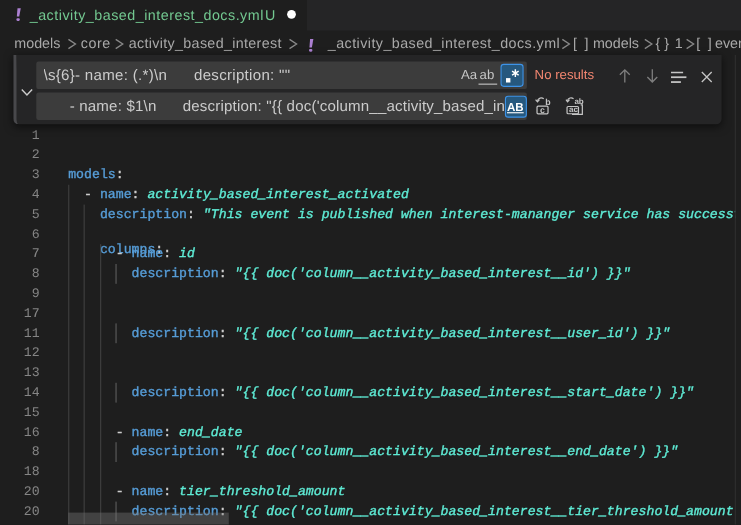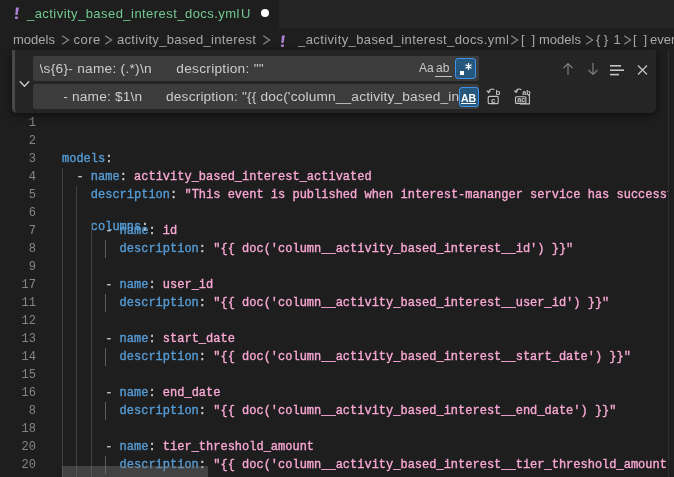--- a/index.html
+++ b/index.html
@@ -21,21 +21,21 @@
   .ls4 { letter-spacing:0.4px; }
   .lsb { letter-spacing:1.2px; }
   
   #editor { left:0; top:50px; width:674px; height:427px; background:#1e1e1e; }
   #code { left:0; top:0; width:669px; height:427px; overflow:hidden; }
   .ln { position:absolute; left:0; width:36px; text-align:right; color:#858585;
         font-family:"Liberation Mono", monospace; font-size:12px; height:18px; line-height:18px; }
   .cl { position:absolute; left:62px; height:18px; line-height:18px; white-space:pre;
         font-family:"Liberation Mono", monospace; font-size:12px; color:#cccccc; -webkit-text-stroke:0.35px currentColor; }
   .k { color:#569cd6; }
-  .s { color:#f9a8d4; }
+  .s { color:#5eead4;font-style:italic; }
   .n { color:#b5cea8; }
   .guide { position:absolute; width:1px; background:#404040; }
   .guide6 { position:absolute; width:1px; background:#5e5e5e; }
   #hscroll { left:62px; top:416px; width:146px; height:11px; background:rgba(121,121,121,0.40); }
   #ruler { left:668px; top:0; width:1px; height:427px; background:#2e2e2e; }
   
   #widget { left:12px; top:50px; width:644px; height:63px; background:#252526;
             border-left:3px solid #48484b; border-radius:0 0 5px 5px;
             box-shadow:0 2px 8px rgba(0,0,0,0.55); }
 </style>
@@ -102,27 +102,25 @@
       <div class="cl" style="top: 136px;">    <span class="k">description</span>: <span class="s">"This event is published when interest-mananger service has successfully"</span></div>
       <div class="ln" style="top: 154px;">6</div>
       <div class="cl" style="top: 168px;">    <span class="k">columns</span>:</div>
       <div class="ln" style="top: 172px;">7</div>
       <div class="cl" style="top: 172px; text-align: right;">      - <span class="k">name</span>: <span class="s">id</span></div>
       <div class="ln" style="top: 190px;">8</div>
       <div class="cl" style="top: 190px;">        <span class="k">description</span>: <span class="s">"{{ doc('column__activity_based_interest__id') }}"</span></div>
       <div class="ln" style="top: 208px;">9</div>
       <div class="cl" style="top: 208px;"></div>
       <div class="ln" style="top: 226px;">17</div>
-      <div class="cl" style="top: 226px;">      - <span class="k">name</span>: <span class="s">user_id</span></div>
       <div class="ln" style="top: 244px;">11</div>
       <div class="cl" style="top: 244px;">        <span class="k">description</span>: <span class="s">"{{ doc('column__activity_based_interest__user_id') }}"</span></div>
       <div class="ln" style="top: 262px;">12</div>
       <div class="cl" style="top: 262px;"></div>
       <div class="ln" style="top: 280px;">13</div>
-      <div class="cl" style="top: 280px;">      - <span class="k">name</span>: <span class="s">start_date</span></div>
       <div class="ln" style="top: 298px;">14</div>
       <div class="cl" style="top: 298px;">        <span class="k">description</span>: <span class="s">"{{ doc('column__activity_based_interest__start_date') }}"</span></div>
       <div class="ln" style="top: 316px;">15</div>
       <div class="cl" style="top: 316px;"></div>
       <div class="ln" style="top: 334px;">16</div>
       <div class="cl" style="top: 334px;">      - <span class="k">name</span>: <span class="s">end_date</span></div>
       <div class="ln" style="top: 352px;">8</div>
       <div class="cl" style="top: 352px;">        <span class="k">description</span>: <span class="s">"{{ doc('column__activity_based_interest__end_date') }}"</span></div>
       <div class="ln" style="top: 370px;">18</div>
       <div class="cl" style="top: 370px;"></div>
@@ -153,20 +151,21 @@
     <div class="abs" style="left: 24.5px; top: 6px; width: 375px; height: 25px; line-height: 25px; font-size: 13.7px; letter-spacing: 0.27px; color: rgb(204, 204, 204); white-space: pre; overflow: hidden;">\s{6}- name: (.*)\n&nbsp;&nbsp;&nbsp;&nbsp;&nbsp;&nbsp;description: ""</div>
     <div class="abs" style="left: 404px; top: 6px; height: 25px; line-height: 25px; font-size: 12px; color: rgb(197, 197, 197);">Aa</div>
     <div class="abs" style="left: 421px; top: 6px; height: 25px; line-height: 25px; font-size: 12px; color: rgb(197, 197, 197);">ab</div>
     <div class="abs" style="left: 420px; top: 25.5px; width: 16.5px; height: 1px; background: rgb(197, 197, 197);"></div>
     <div class="abs" style="left: 440px; top: 8px; width: 21px; height: 21px; background: rgb(38, 88, 126); border: 1px solid rgb(61, 147, 232); border-radius: 3px;">
       <svg style="display:block; margin:3px auto 0;" width="14" height="14" viewBox="0 0 14 14">
         <rect x="1" y="9" width="4" height="4" fill="#ffffff"></rect>
         <path d="M9.5 1 L9.5 8 M6.5 2.7 L12.5 6.2 M12.5 2.7 L6.5 6.2" stroke="#ffffff" stroke-width="1.3" fill="none"></path>
       </svg>
     </div>
+    <div class="abs" style="left: 471px; top: 6px; height: 25px; line-height: 25px; font-size: 12px; color: rgb(244, 135, 113);">No results</div>
     <div class="abs" style="left: 547px; top: 12px;">
       <svg style="display:block" width="12" height="14" viewBox="0 0 12 14">
         <path d="M6 13 L6 2 M1.5 6 L6 1.5 L10.5 6" fill="none" stroke="#7e7e7e" stroke-width="1.2"></path>
       </svg>
     </div>
     <div class="abs" style="left: 572px; top: 12px;">
       <svg style="display:block" width="12" height="14" viewBox="0 0 12 14">
         <path d="M6 1 L6 12 M1.5 8 L6 12.5 L10.5 8" fill="none" stroke="#7e7e7e" stroke-width="1.2"></path>
       </svg>
     </div>

